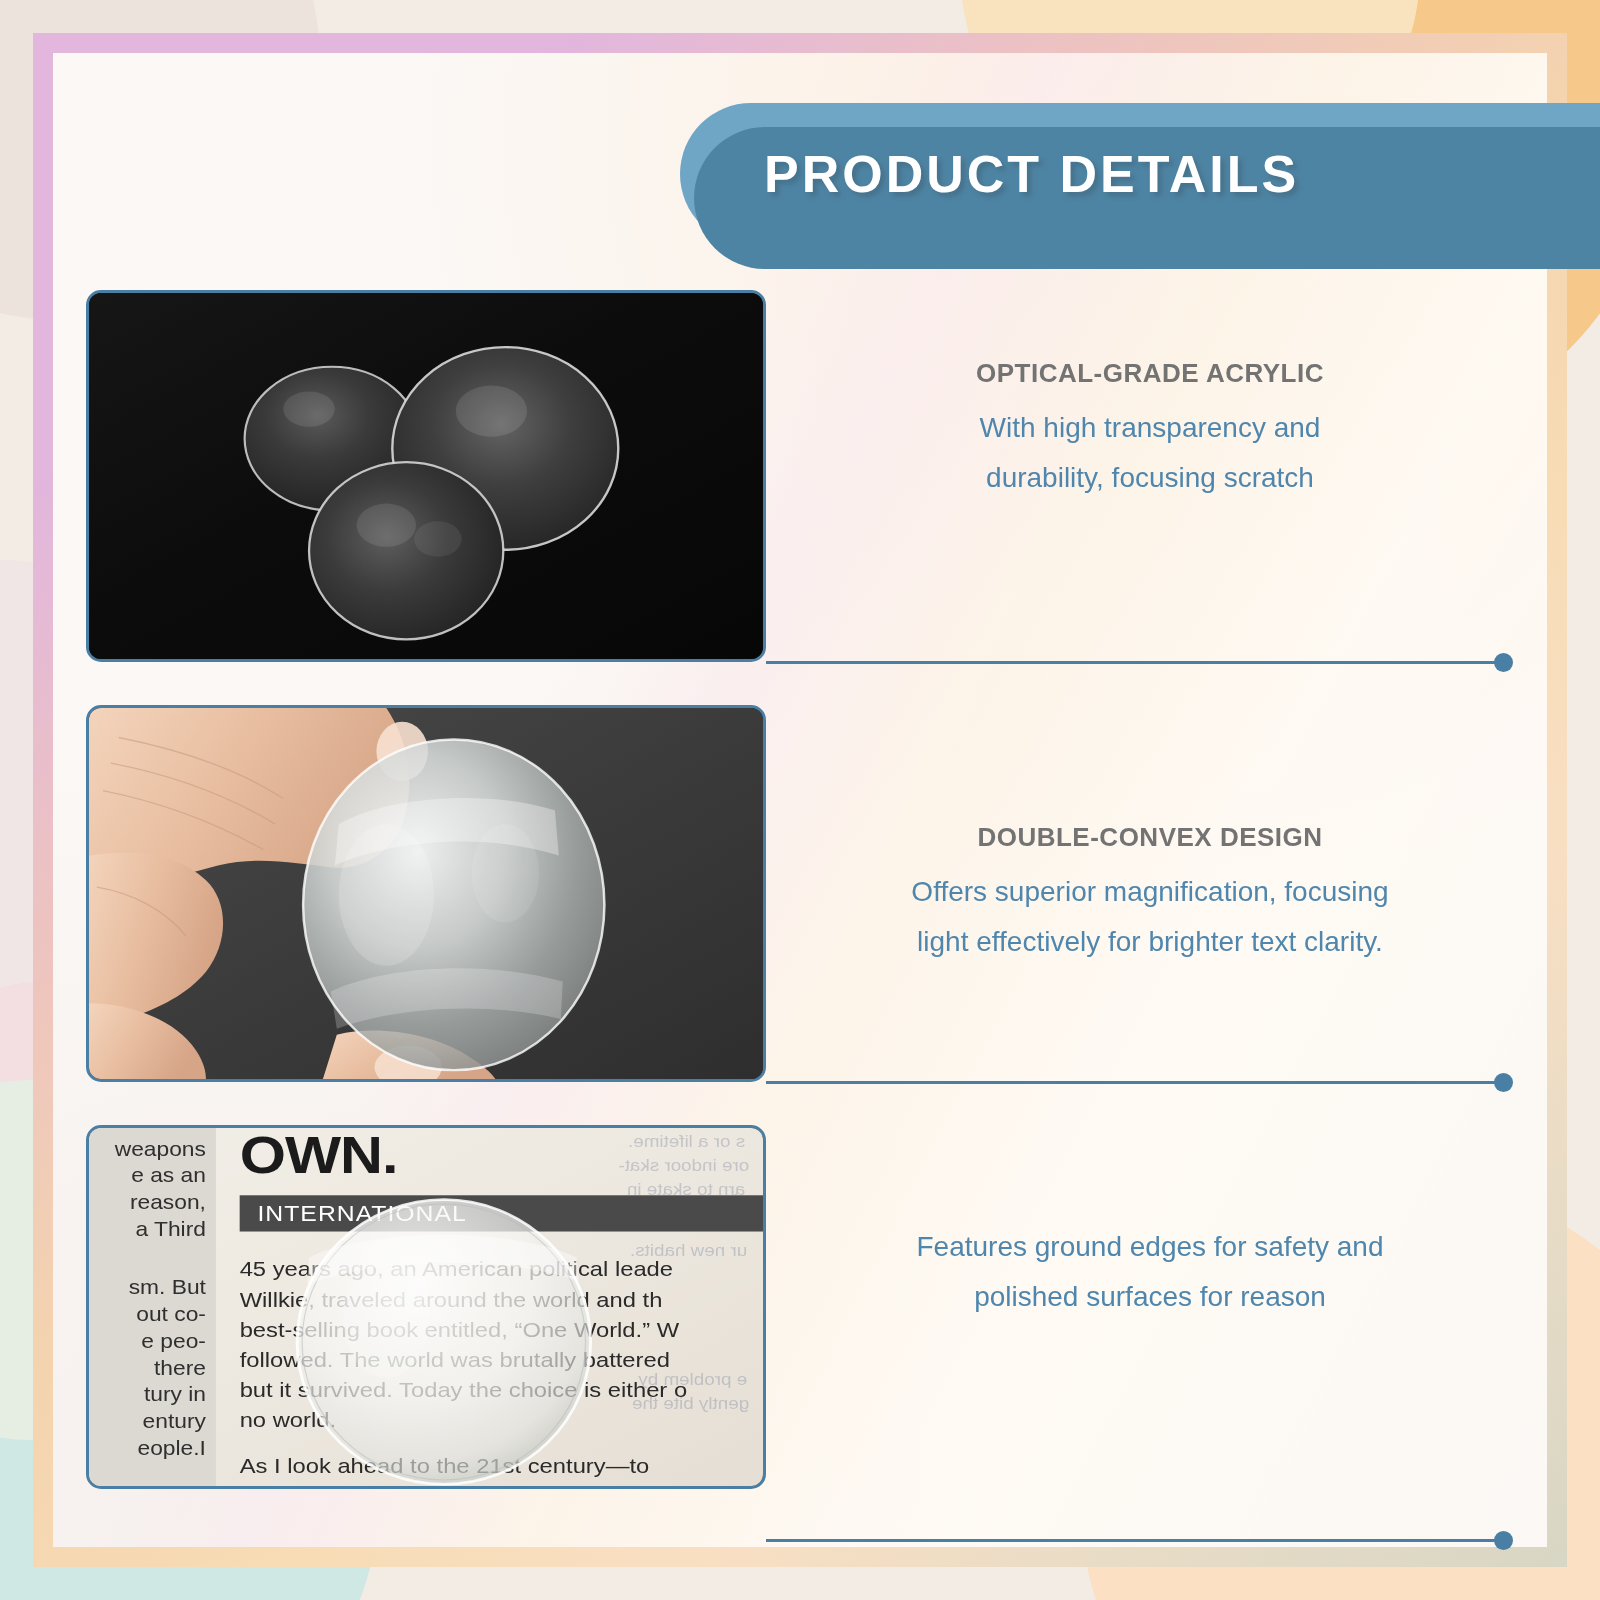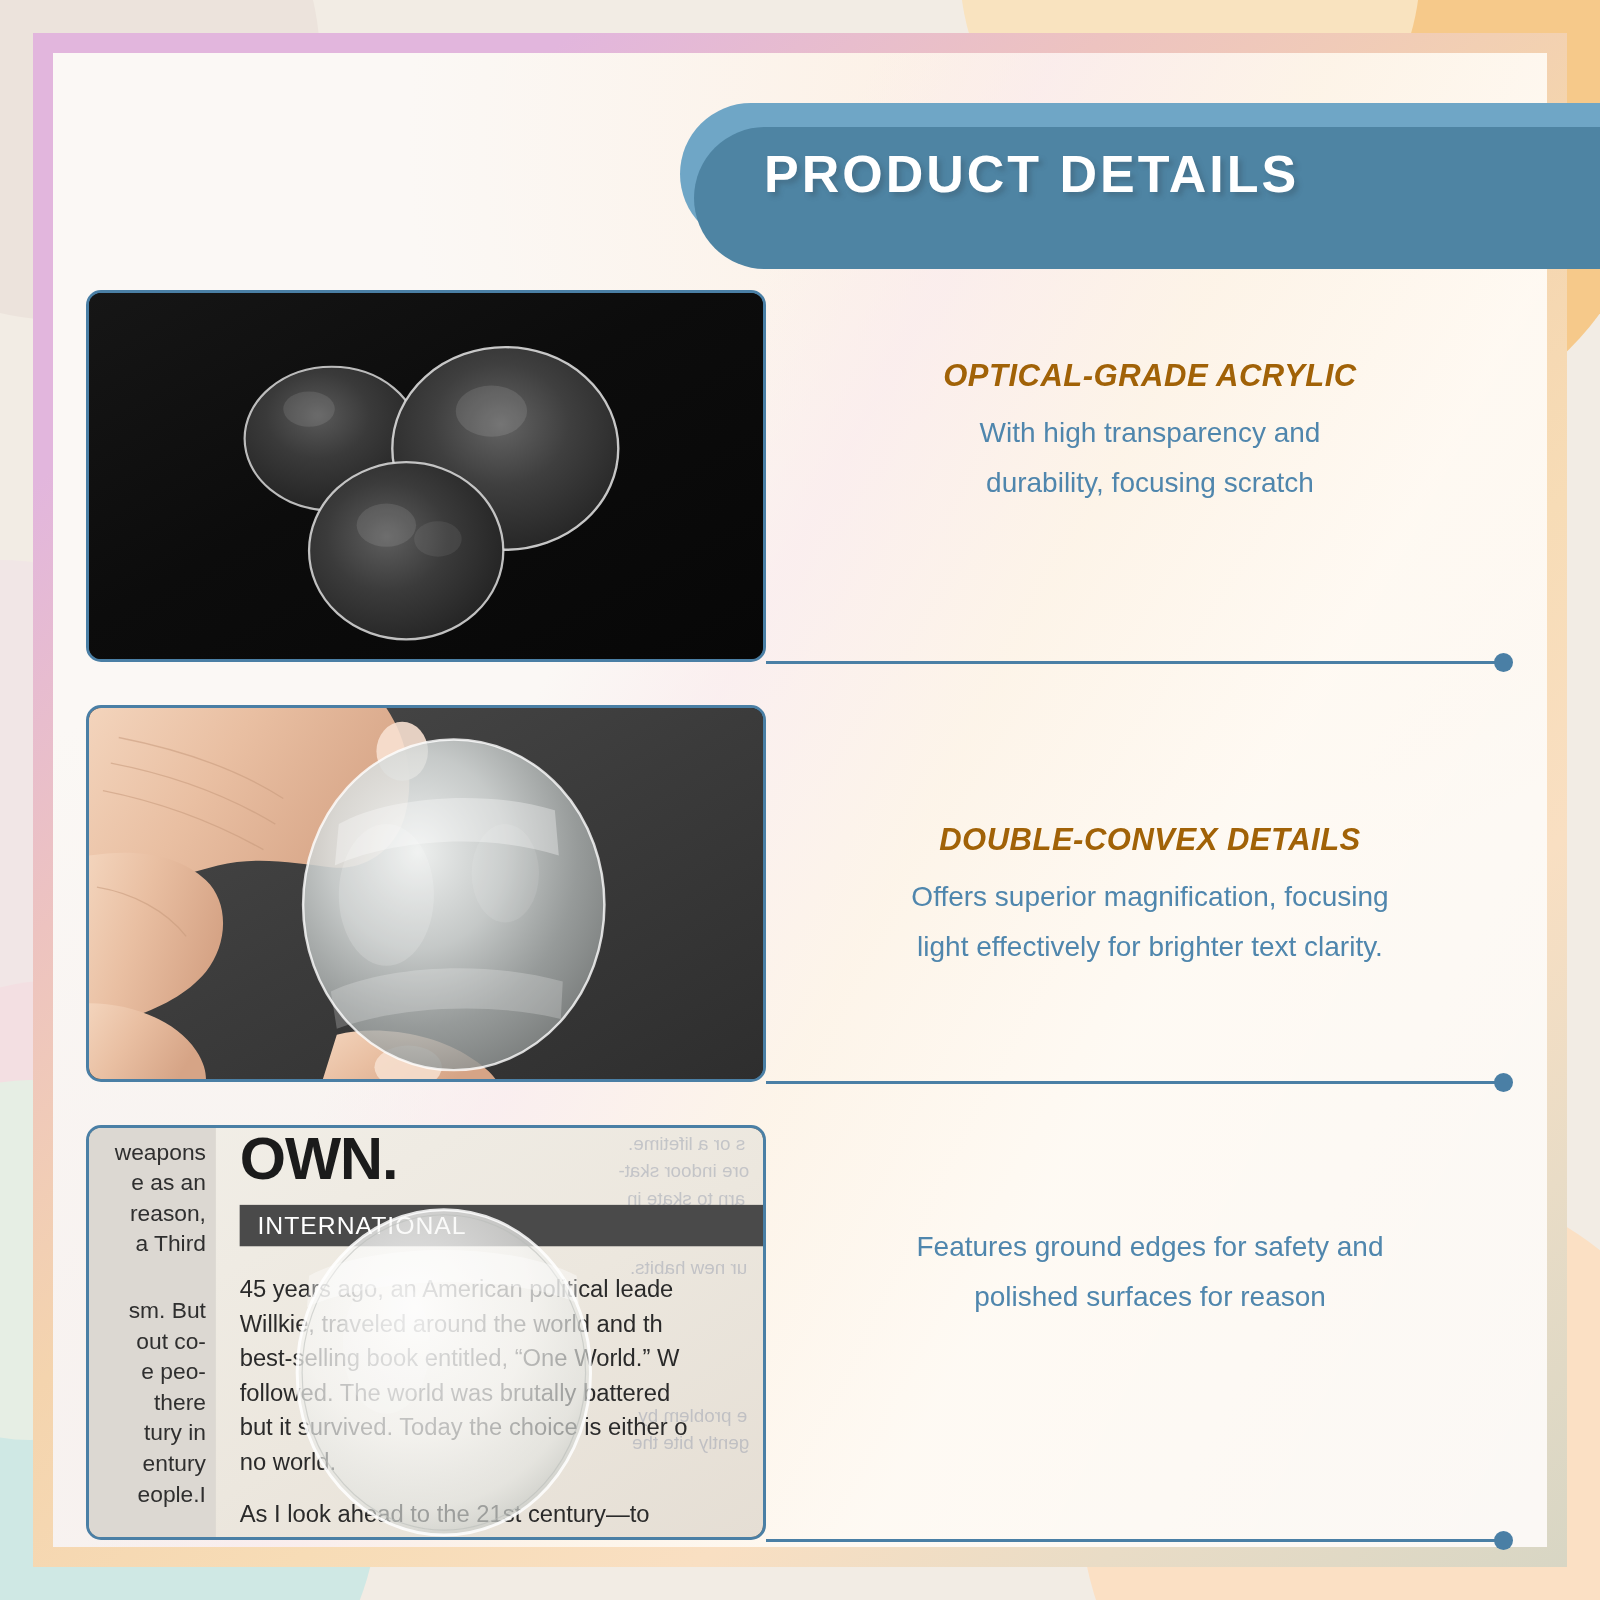--- a/index.html
+++ b/index.html
@@ -128,44 +128,43 @@
     border-radius:50%;
     background:#4a7fa5;
   }
 
   .textblock {
     position:absolute;
     text-align:center;
     z-index:4;
   }
   .f-title {
-    color:#a16207;
+    color:#737373;
     font-weight:bold;
-    font-size:31px;
+    font-size:26px;
     letter-spacing:0.5px;
     margin-bottom:14px;
     white-space:nowrap;
-    font-style:italic;
   }
   .f-desc {
     color:#4f86ad;
     font-size:28px;
     line-height:1.78;
   }
 
   
   #row1 .photo   { left:86px;  top:290px;  width:680px; height:372px; }
   #row1 .connector{ left:766px; top:661px;  width:738px; }
   #row1 .textblock{ left:800px; top:358px;  width:700px; }
 
   #row2 .photo   { left:86px;  top:705px;  width:680px; height:377px; }
   #row2 .connector{ left:766px; top:1081px; width:738px; }
   #row2 .textblock{ left:800px; top:822px;  width:700px; }
 
-  #row3 .photo   { left:86px;  top:1125px; width:680px; height:415px; }
+  #row3 .photo   { left:86px;  top:1125px; width:680px; height:364px; }
   #row3 .connector{ left:766px; top:1539px; width:738px; }
   #row3 .textblock{ left:800px; top:1222px; width:700px; }
 </style>
 </head>
 <body>
 
 <div class="bg-layer">
   <div class="blob blob-tl"></div>
   <div class="blob blob-tr"></div>
   <div class="blob blob-tr2"></div>
@@ -288,21 +287,21 @@
       <ellipse cx="300" cy="190" rx="48" ry="72" fill="#ffffff" opacity="0.17"></ellipse>
       <ellipse cx="420" cy="168" rx="34" ry="50" fill="#ffffff" opacity="0.10"></ellipse>
     </svg>
   </div>
 
   <div class="connector">
     <span class="dot"></span>
   </div>
 
   <div class="textblock">
-    <div class="f-title">DOUBLE-CONVEX DETAILS</div>
+    <div class="f-title">DOUBLE-CONVEX DESIGN</div>
     <div class="f-desc">
       <div>Offers superior magnification, focusing</div>
       <div>light effectively for brighter text clarity.</div>
     </div>
   </div>
 </div>
 
 <div class="row" id="row3">
 
   <div class="photo">

